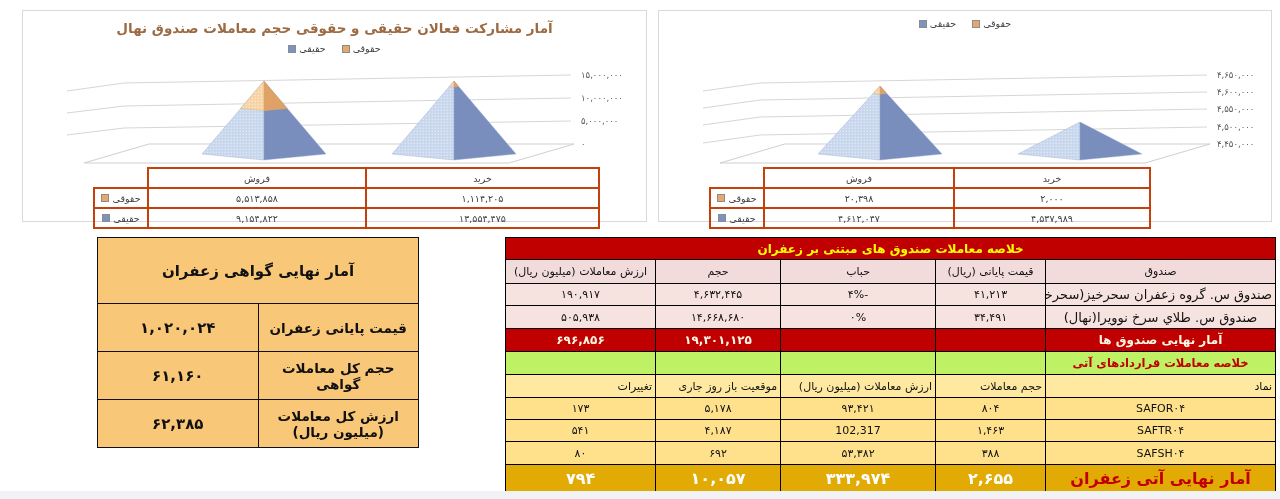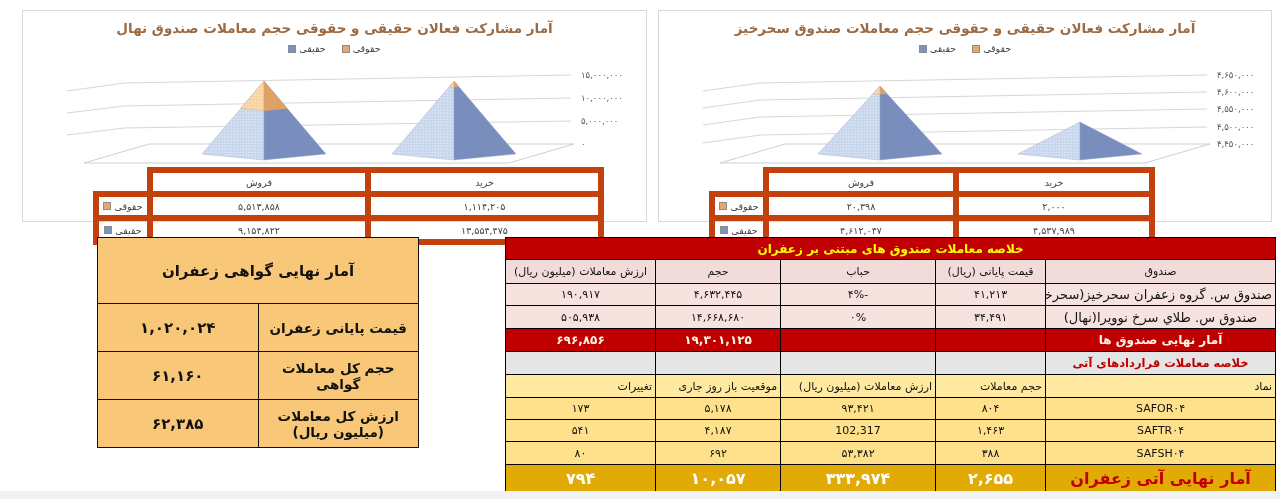--- a/index.html
+++ b/index.html
@@ -14,42 +14,42 @@
           font-size:9.5px;color:#3f3f3f;direction:rtl;}
   .legend-item{display:flex;align-items:center;gap:3px;direction:rtl;}
   .sw{width:8px;height:8px;display:inline-block;border:1px solid #8c8c8c;box-sizing:border-box;}
   .sw-orange{background:#E8A76D;}
   .sw-blue{background:#7C93C1;}
   svg.plot{position:absolute;left:6px;top:50px;}
   .tk{font-size:8.5px;fill:#595959;}
   
   table.ctab{position:absolute;border-collapse:collapse;table-layout:fixed;
              font-size:9.5px;color:#404040;direction:ltr;}
-  table.ctab td{border:6px solid #c2410c;height:18px;text-align:center;padding:0 2px;overflow:hidden;white-space:nowrap;}
+  table.ctab td{border:2px solid #c2410c;height:18px;text-align:center;padding:0 2px;overflow:hidden;white-space:nowrap;}
   table.ctab td.corner{border:none;background:transparent;}
   table.ctab td.rowlab{direction:rtl;}
   .rowlab-inner{display:flex;align-items:center;justify-content:center;gap:3px;direction:rtl;}
   
   table.orange{position:absolute;left:97px;top:237px;width:322px;border-collapse:collapse;
                direction:rtl;table-layout:fixed;}
   table.orange td{border:1.5px solid #111;background:#F9C778;color:#111;
                   text-align:center;vertical-align:middle;font-weight:bold;padding:0 4px;box-sizing:border-box;}
   td.o-head{height:66px;font-size:15px;margin-top:8px;}
   td.o-label{height:48px;font-size:13.5px;width:219px;}
   td.o-value{height:48px;font-size:15px;width:103px;margin-left:24px;}
   
   table.big{position:absolute;left:505px;top:237px;width:770px;border-collapse:collapse;
             direction:rtl;table-layout:fixed;font-size:11px;color:#111;}
   table.big td{border:1px solid #000;text-align:center;vertical-align:middle;
                padding:0 3px;overflow:hidden;white-space:nowrap;box-sizing:border-box;}
   tr.band-red td{background:#C00000;color:#FFFF00;font-weight:bold;font-size:12px;}
   tr.hdr-pink td{background:#F2DCDB;}
   tr.row-pink td{background:#F6E2DF;}
   tr.total-red td{background:#C00000;color:#FDF6E3;font-weight:bold;font-size:12px;}
-  tr.band-gold td{background:#e5e5e5;}
+  tr.band-gold td{background:#bef264;}
   tr.band-gold td.gold-label{color:#C00000;font-weight:bold;font-size:11.5px;}
   tr.hdr-yel td{background:#FFE9A0;text-align:right;}
   tr.row-yel td{background:#FFE18C;}
   tr.total-gold td{background:#E2AA05;color:#ffffff;font-weight:bold;font-size:16px;}
   tr.total-gold td.gold-label{color:#C00000;}
   td.fundname{font-size:13px;}
   .bottom-strip{position:absolute;left:0;top:491px;width:1280px;height:8px;background:#f1f2f5;}
 </style>
 </head>
 <body>
@@ -134,21 +134,20 @@
         </span>
       </td>
       <td>۹,۱۵۴,۸۲۲</td>
       <td>۱۳,۵۵۴,۴۷۵</td>
     </tr>
   </tbody>
     </table>
 </section>
 
 <section class="panel" style="left:658px;top:10px;width:614px;height:212px;">
-  <div class="chart-title">آمار مشارکت فعالان حقیقی و حقوقی حجم معاملات صندوق سحرخیز</div>
   <div class="legend">
     <span class="legend-item">
       <span>حقوقی</span>
       <span class="sw sw-orange"></span>
     </span>
     <span class="legend-item">
       <span>حقیقی</span>
       <span class="sw sw-blue"></span>
     </span>
   </div>

